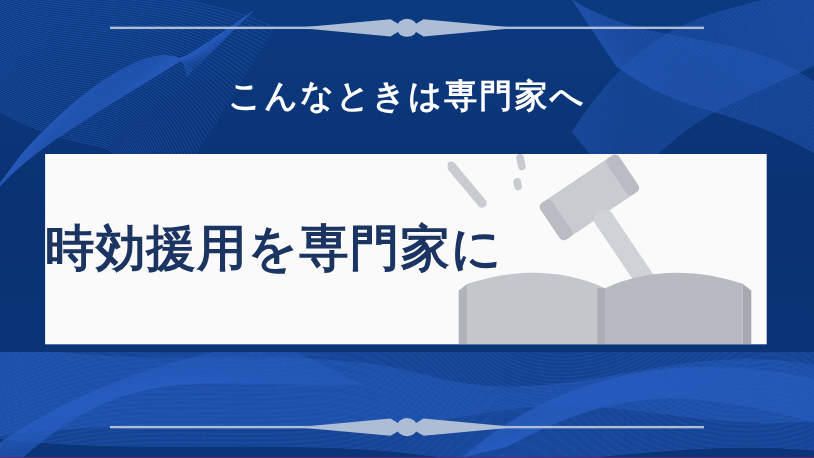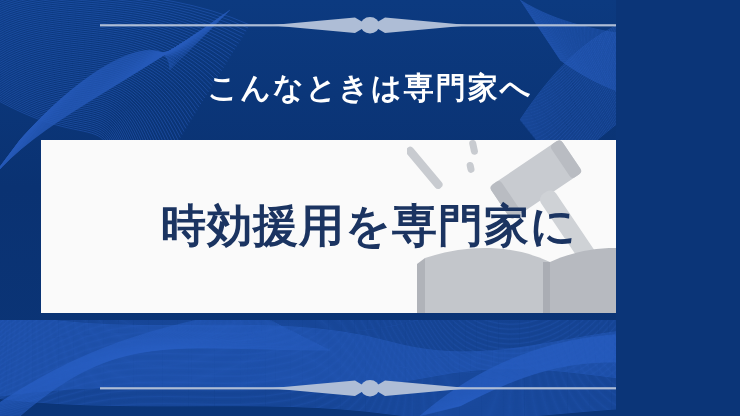--- a/index.html
+++ b/index.html
@@ -3,21 +3,21 @@
 <meta charset="utf-8">
 <title>banner</title>
 <style>
   html,body{margin:0;padding:0;}
   body{
     width:740px;height:416px;overflow:hidden;
     background:#0b3578;
     font-family:"Liberation Sans","DejaVu Sans",sans-serif;
   }
   #banner{
-    position:relative;width:616px;height:416px;overflow:hidden;
+    position:relative;width:740px;height:416px;overflow:hidden;
     background:#be185d;
   }
   .layer{position:absolute;inset:0;}
   .layer svg{display:block;width:740px;height:416px;}
 
   
   .divider{position:absolute;left:0;width:740px;height:30px;}
   .divider svg{display:block;width:740px;height:30px;}
   #divider-top{top:11px;}
   #divider-bottom{top:374px;}
@@ -43,21 +43,21 @@
   }
   #card-art{
     position:absolute;right:0;top:0;width:290px;height:173px;
     pointer-events:none;
   }
   #card-art svg{display:block;width:290px;height:173px;}
 
   #title{
     position:absolute;left:0;top:0;width:656px;height:173px;
     display:flex;flex-direction:column;
-    align-items:center;justify-content:center;
+    align-items:flex-start;justify-content:center;
     z-index:2;
   }
   .title-line{
     color:#1b3461;
     font-size:45px;
     font-weight:bold;
     line-height:1.30;
     letter-spacing:1px;
     white-space:nowrap;
     text-align:center;

